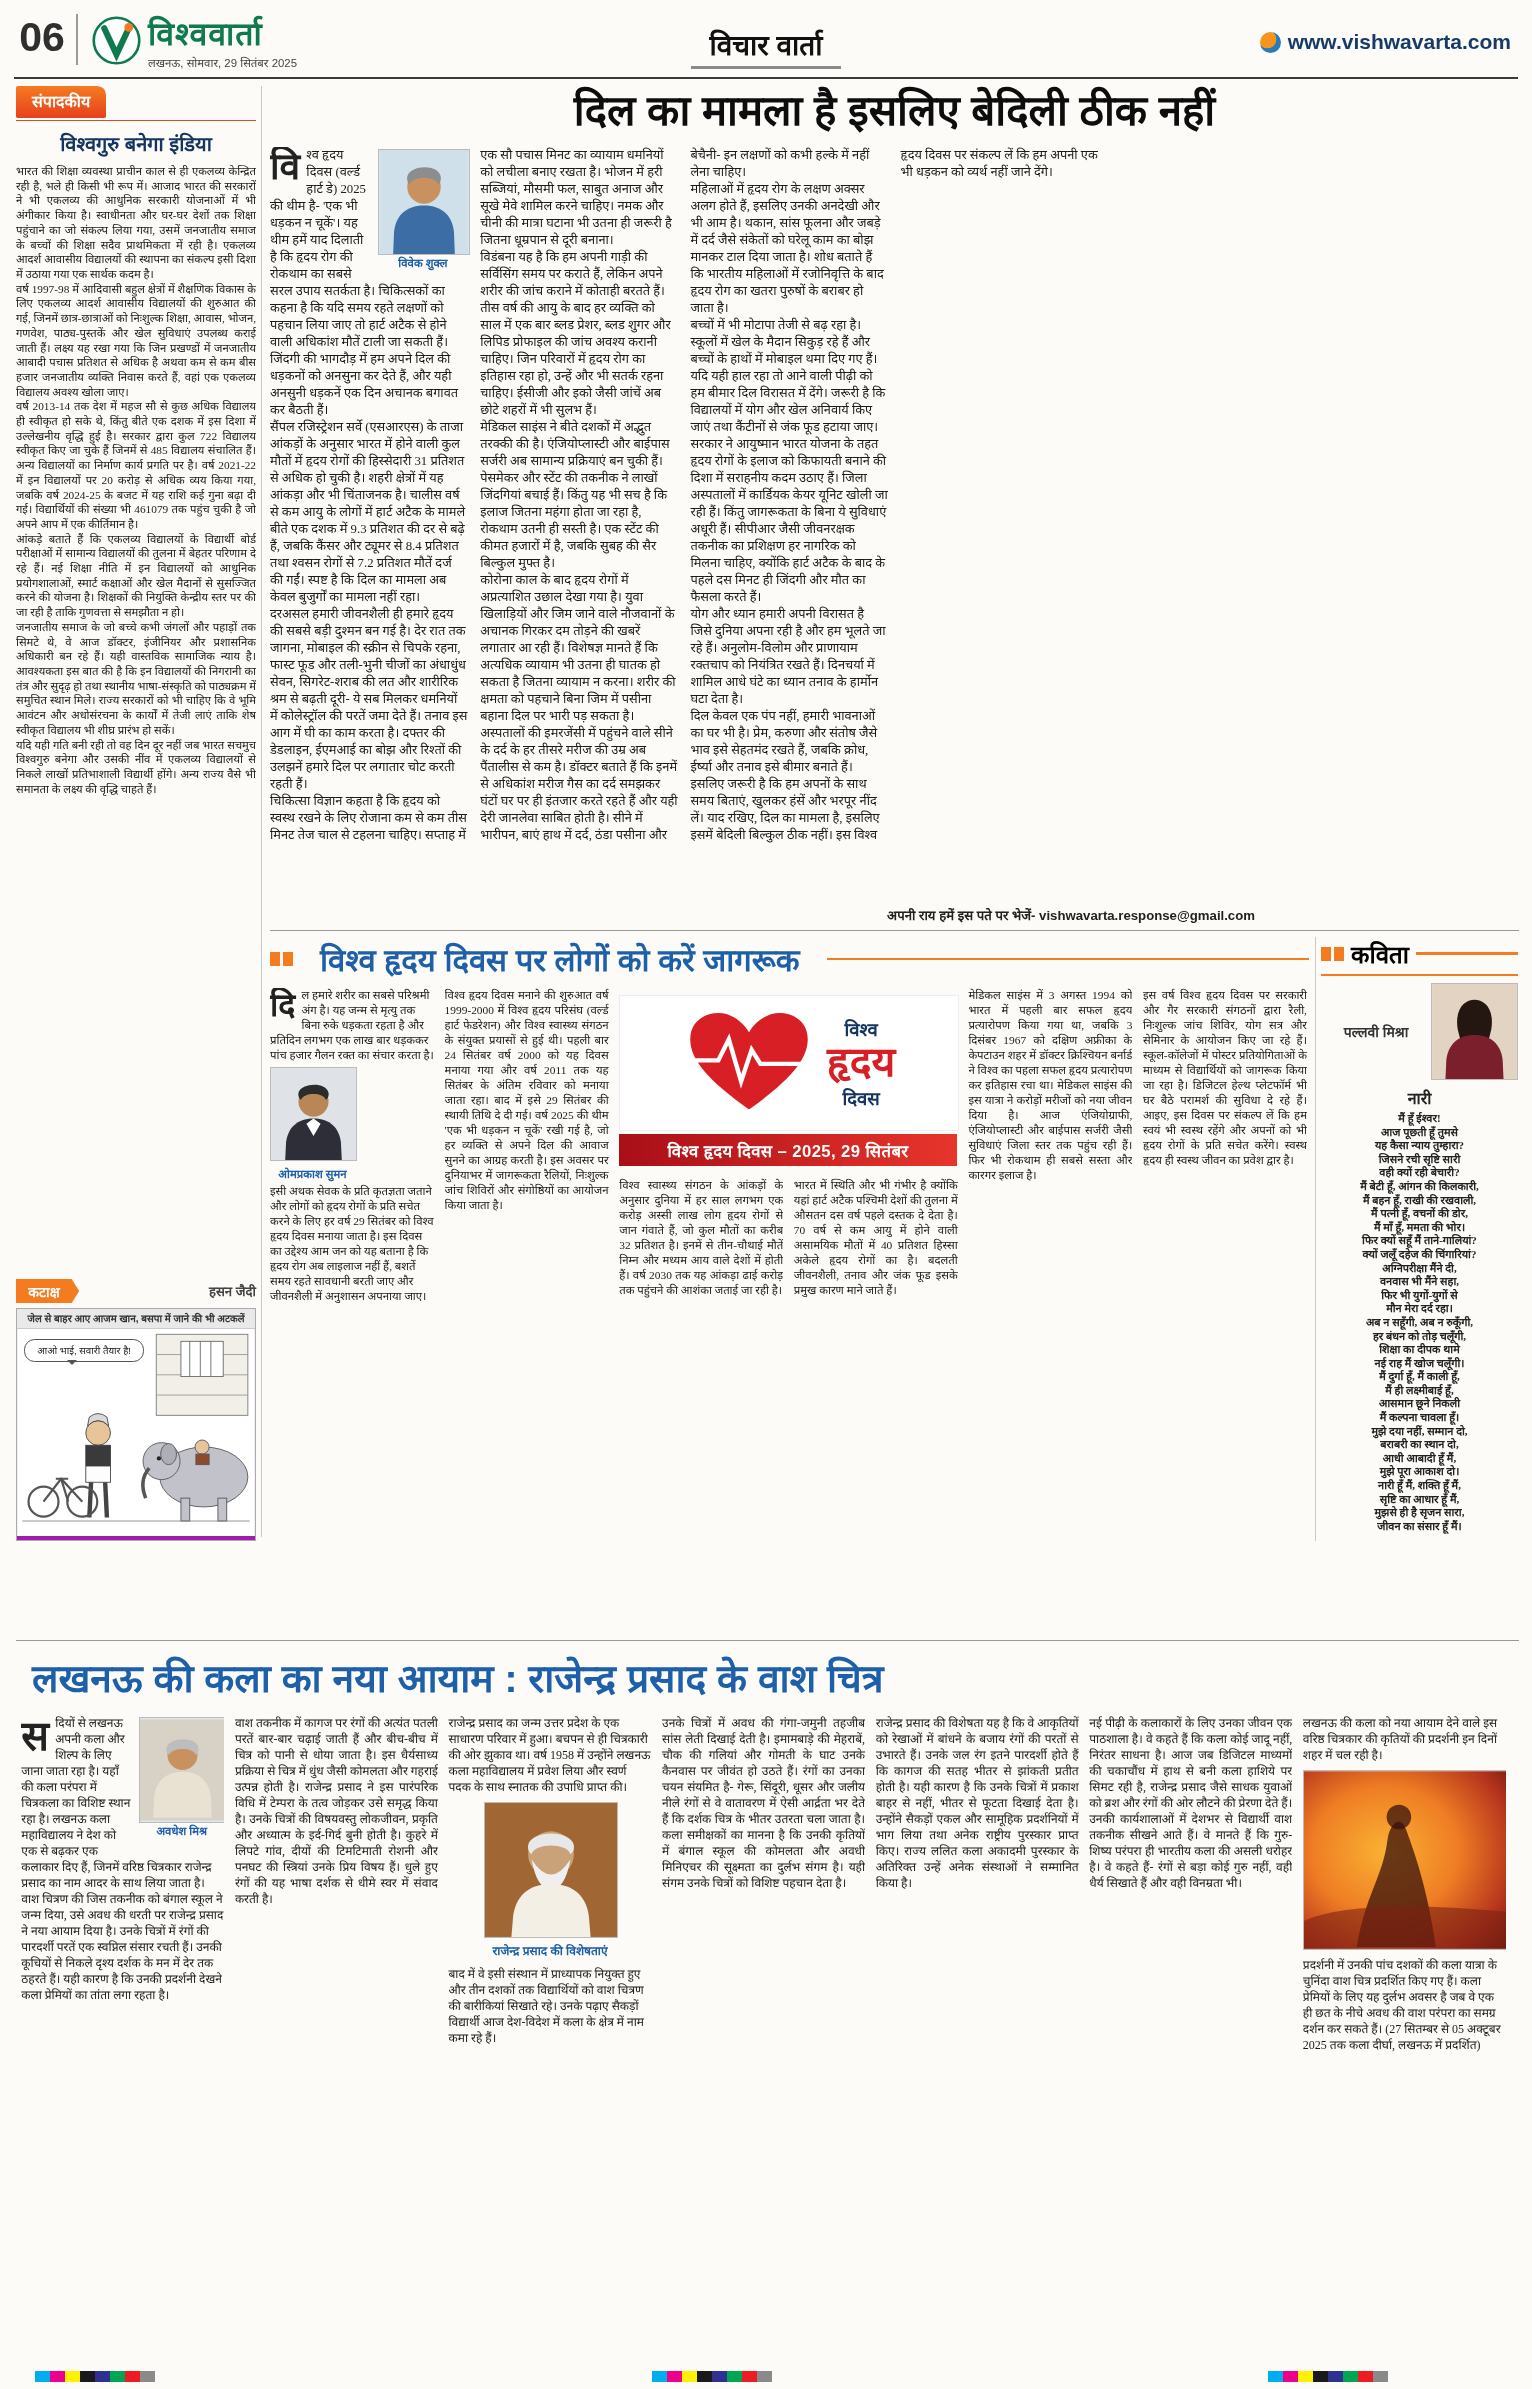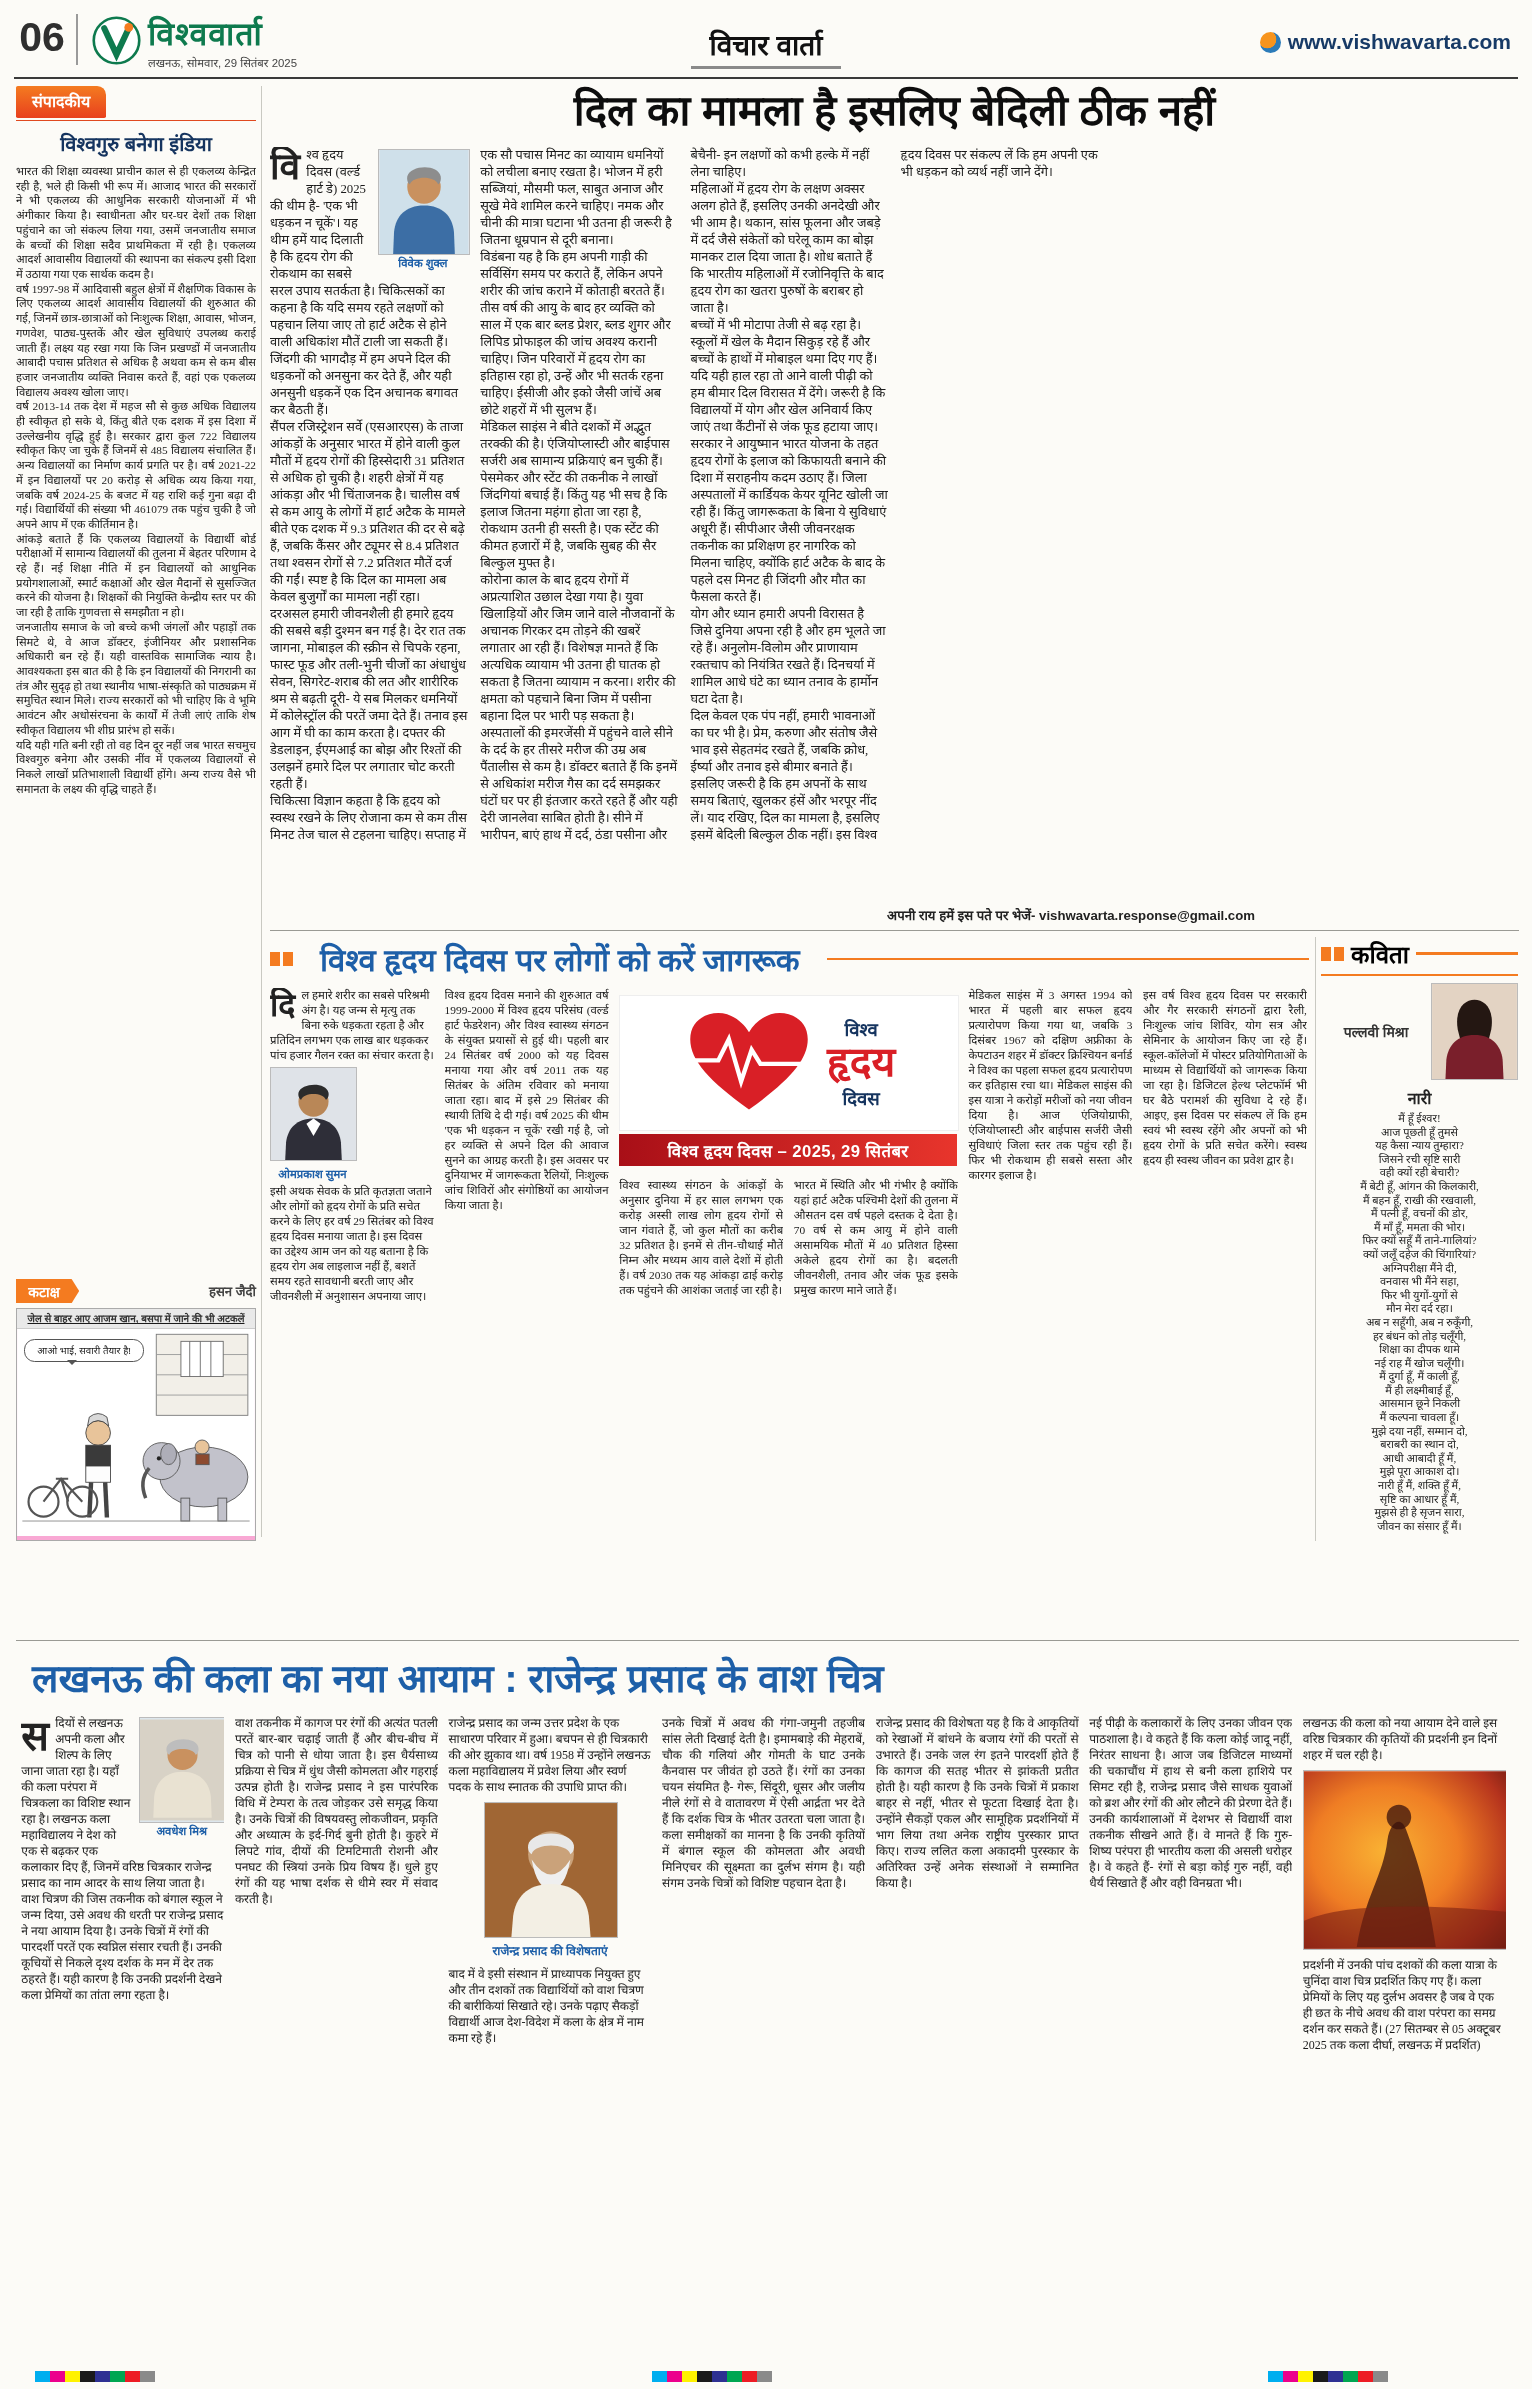--- a/index.html
+++ b/index.html
@@ -34,21 +34,21 @@
   .ed-tab{display:inline-block;background:linear-gradient(180deg,#f47b20,#e8401e);color:#fff;
           font:bold 16px "Liberation Sans",sans-serif;padding:4.4px 16px 5.3px;border-radius:1.8px 8.8px 1.8px 1.8px;}
   .ed-title{font:bold 20px "Liberation Sans",sans-serif;color:#15345f;text-align:center;margin:8.8px 0 7px;}
   .ed-body{font-size:11.3px;line-height:14.7px;height:1082px;overflow:hidden;}
   
   .cartoon{position:absolute;left:16px;top:1279px;width:240px;height:261px;}
   .ct-head{display:flex;align-items:center;justify-content:space-between;margin-bottom:4.4px;}
   .ct-tab{background:#f47b20;color:#fff;font:bold 14px "Liberation Sans",sans-serif;padding:2.6px 12.3px;
           clip-path:polygon(0 0,88% 0,100% 50%,88% 100%,0 100%);padding-right:19.4px;}
   .ct-credit{font:bold 13.2px "Liberation Sans",sans-serif;color:#444;}
-  .ct-box{border:0.9px solid #aaa;background:#f9a8d4;height:231px;position:relative;overflow:hidden;text-decoration:underline;}
+  .ct-box{border:0.9px solid #aaa;background:#a21caf;height:231px;position:relative;overflow:hidden;}
   .ct-caption{background:#e9e9e9;border-bottom:0.9px solid #ccc;font:bold 10px "Liberation Sans",sans-serif;
               color:#333;text-align:center;padding:2.6px 3.5px;}
   .ct-bubble{position:absolute;left:7px;top:30px;width:106px;background:#fff;border:1.3px solid #555;
              border-radius:10.6px;padding:4.4px 6.2px;font:9.7px "Liberation Sans",sans-serif;color:#222;text-align:center;}
   .ct-bubble:after{content:"";position:absolute;left:42px;bottom:-8.8px;border:5.3px solid transparent;border-top-color:#555;}
   
   .lead{position:absolute;left:270px;top:85px;width:1249px;height:842px;}
   .lead-hl{font:800 42px/1.15 "Liberation Sans",sans-serif;color:#0d0d0d;text-align:center;margin:1.8px 0 12.3px;}
   .lead-body{column-count:6;column-gap:12.3px;column-fill:auto;height:710px;overflow:hidden;
              font-size:12.8px;line-height:17px;}
@@ -74,21 +74,21 @@
                 background:linear-gradient(90deg,#a80f17,#e8352c);color:#fff;display:flex;align-items:center;
                 justify-content:center;font:bold 16.7px "Liberation Sans",sans-serif;letter-spacing:0.4px;}
   
   .poem{position:absolute;left:1321px;top:937px;width:197px;height:604px;}
   .poem-headrow{display:flex;align-items:center;gap:7px;border-bottom:2.6px solid #f47b20;padding-bottom:3.5px;}
   .poem-label{font:bold 24px "Liberation Sans",sans-serif;color:#000000;}
   .poem-top{display:flex;align-items:center;margin-top:7px;}
   .poet-name{flex:1;font:bold 14px "Liberation Sans",sans-serif;color:#333;text-align:center;}
   .poet-photo{width:85px;height:95px;border:0.9px solid #bbb;background:#e8ddd2;}
   .poem-title{font:bold 16px "Liberation Sans",sans-serif;color:#222;text-align:center;margin:7px 0 3.5px;}
-  .poem-lines{font-size:11px;line-height:13.6px;text-align:center;color:#222;overflow:hidden;height:428px;}
+  .poem-lines{font-size:11px;line-height:13.6px;text-align:center;color:#222;overflow:hidden;height:428px;font-weight:bold;}
   
   .art{position:absolute;left:16px;top:1640px;width:1503px;height:798px;border-top:0.9px solid #9a9a94;padding-top:5.3px;box-sizing:border-box;}
   .art-hl{font:800 39px "Liberation Sans",sans-serif;color:#1d5fa8;margin:3.5px 0 12.3px 16px;}
   .art-cols{display:flex;gap:10.6px;padding:0 5.3px;height:710px;overflow:hidden;}
   .acol{width:203px;font-size:12px;line-height:16px;overflow:hidden;}
   .mid-photo{width:132px;margin:7px auto 3.5px;text-align:center;}
   .mid-photo svg{display:block;width:132px;height:134px;border:0.9px solid #bbb;background:#caa27a;}
   .mid-cap{font:bold 12px "Liberation Sans",sans-serif;color:#1d5fa8;text-align:center;margin:3.5px 0 7px;}
   .painting{width:100%;height:178px;margin:7px 0;display:block;border:0.9px solid #bbb;}
   

